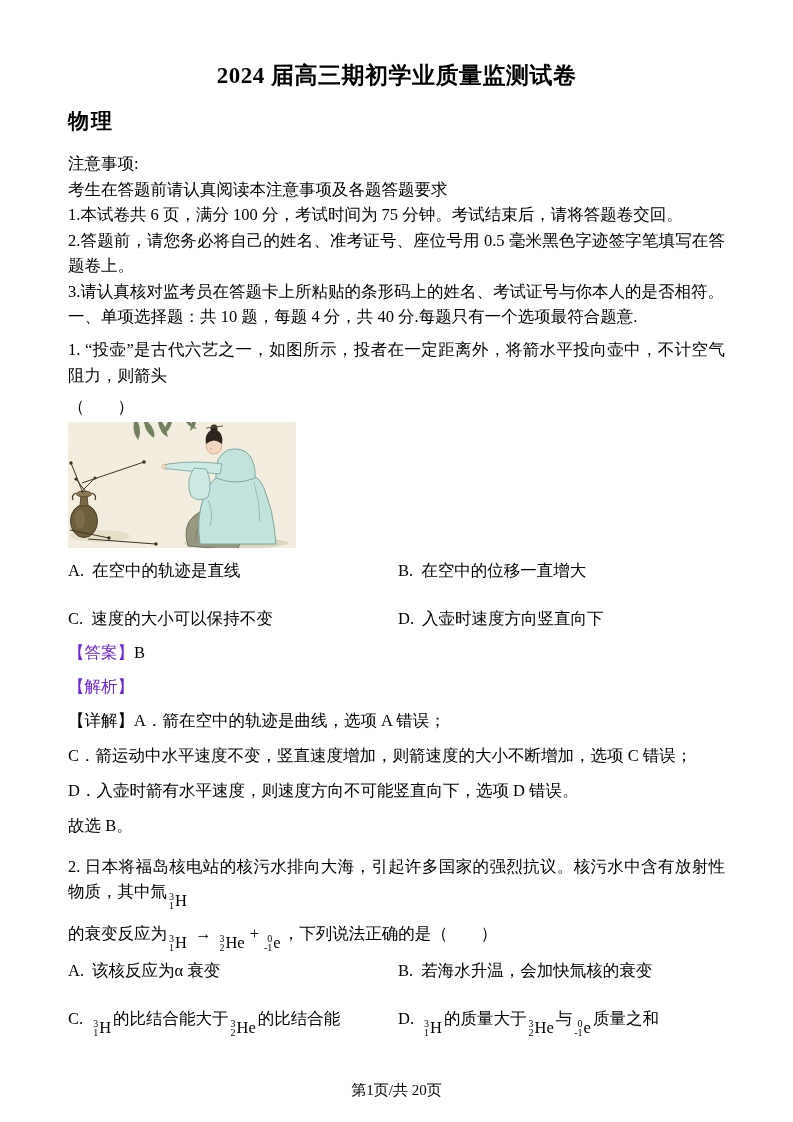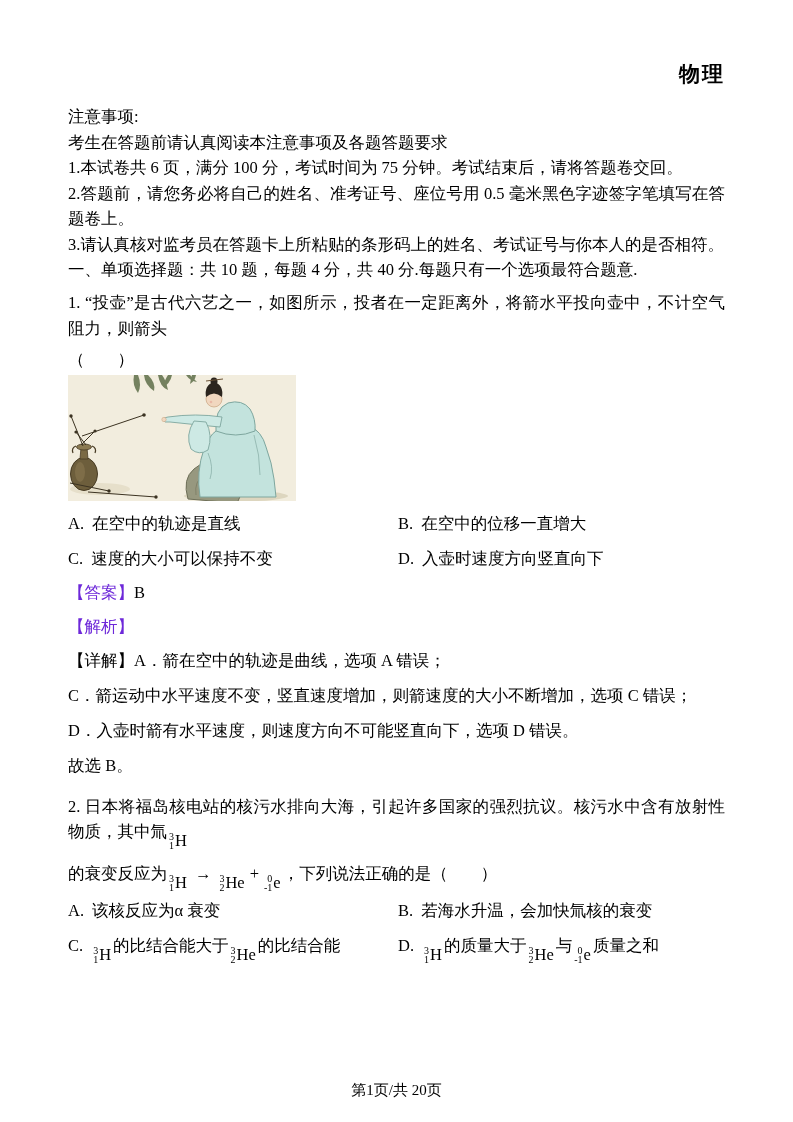--- a/index.html
+++ b/index.html
@@ -2,46 +2,47 @@
 <html><head>
 <meta charset="utf-8">
 <style>
   html,body{margin:0;padding:0;}
   body{
     width:793px;height:1122px;background:#ffffff;position:relative;
     font-family:"Liberation Serif","DejaVu Serif",serif;color:#000;overflow:hidden;
   }
   .page{padding:60px 68px 0 68px;}
   .doc-title{font-size:23px;font-weight:bold;text-align:center;margin:0 0 16px 0;letter-spacing:.5px;}
-  .doc-subject{font-size:21px;font-weight:bold;text-align:right;margin:0 0 16px 0;letter-spacing:2px;}
+  .doc-subject{font-size:21px;font-weight:bold;text-align:left;margin:0 0 16px 0;letter-spacing:2px;}
   .notice p{margin:0;font-size:16.5px;font-weight:normal;line-height:1.55;text-align:justify;}
   .section-heading{margin:2px 0 0 0;font-size:16.5px;font-weight:bold;line-height:1.55;}
   .stem{margin:7px 0 0 0;font-size:16.5px;line-height:1.55;text-align:justify;}
   .bracket-line{margin:8px 0 4px 0;font-size:16.5px;}
   .painting-wrap{margin:2px 0 6px 0;}
-  .options{display:grid;grid-template-columns:330px 1fr;row-gap:13px;font-size:16.5px;margin:8px 0 0 0;}
+  .options{display:grid;grid-template-columns:330px 1fr;row-gap:26px;font-size:16.5px;margin:8px 0 0 0;}
   .opt-label{margin-right:8px;}
   .ans-line{margin:12px 0 0 0;font-size:16.5px;}
   .blue{color:#6d28d9;}
   .detail p{margin:11px 0 0 0;font-size:16.5px;line-height:1.45;text-align:justify;}
   .q2block{margin-top:16px;}
   .q2 .eqline{margin:9px 0 0 0;font-size:16.5px;line-height:1.8;}
   .nuclide{display:inline-flex;align-items:center;vertical-align:-3px;margin:0 2px;}
   .nuclide .ss{display:inline-flex;flex-direction:column;align-items:flex-end;font-size:10px;line-height:1;margin-right:1px;}
   .nuclide .ss span{display:block;height:9px;}
   .nuclide .sym{font-size:16.5px;line-height:1;}
   .eq-arrow{margin:0 6px;}
   .eq-plus{margin:0 3px;}
   .footer{position:absolute;left:0;right:0;bottom:22px;text-align:center;font-size:15px;}
 </style>
 </head>
 <body>
 
 <div class="page">
 
+  <h1 class="doc-title">2024 届高三期初学业质量监测试卷</h1>
   <h2 class="doc-subject">物理</h2>
 
   <div class="notice">
     <p>注意事项:</p>
     <p>考生在答题前请认真阅读本注意事项及各题答题要求</p>
     <p>1.本试卷共 6 页，满分 100 分，考试时间为 75 分钟。考试结束后，请将答题卷交回。</p>
     <p>2.答题前，请您务必将自己的姓名、准考证号、座位号用 0.5 毫米黑色字迹签字笔填写在答题卷上。</p>
     <p>3.请认真核对监考员在答题卡上所粘贴的条形码上的姓名、考试证号与你本人的是否相符。</p>
     <p class="section-heading">一、单项选择题：共 10 题，每题 4 分，共 40 分.每题只有一个选项最符合题意.</p>
   </div>

